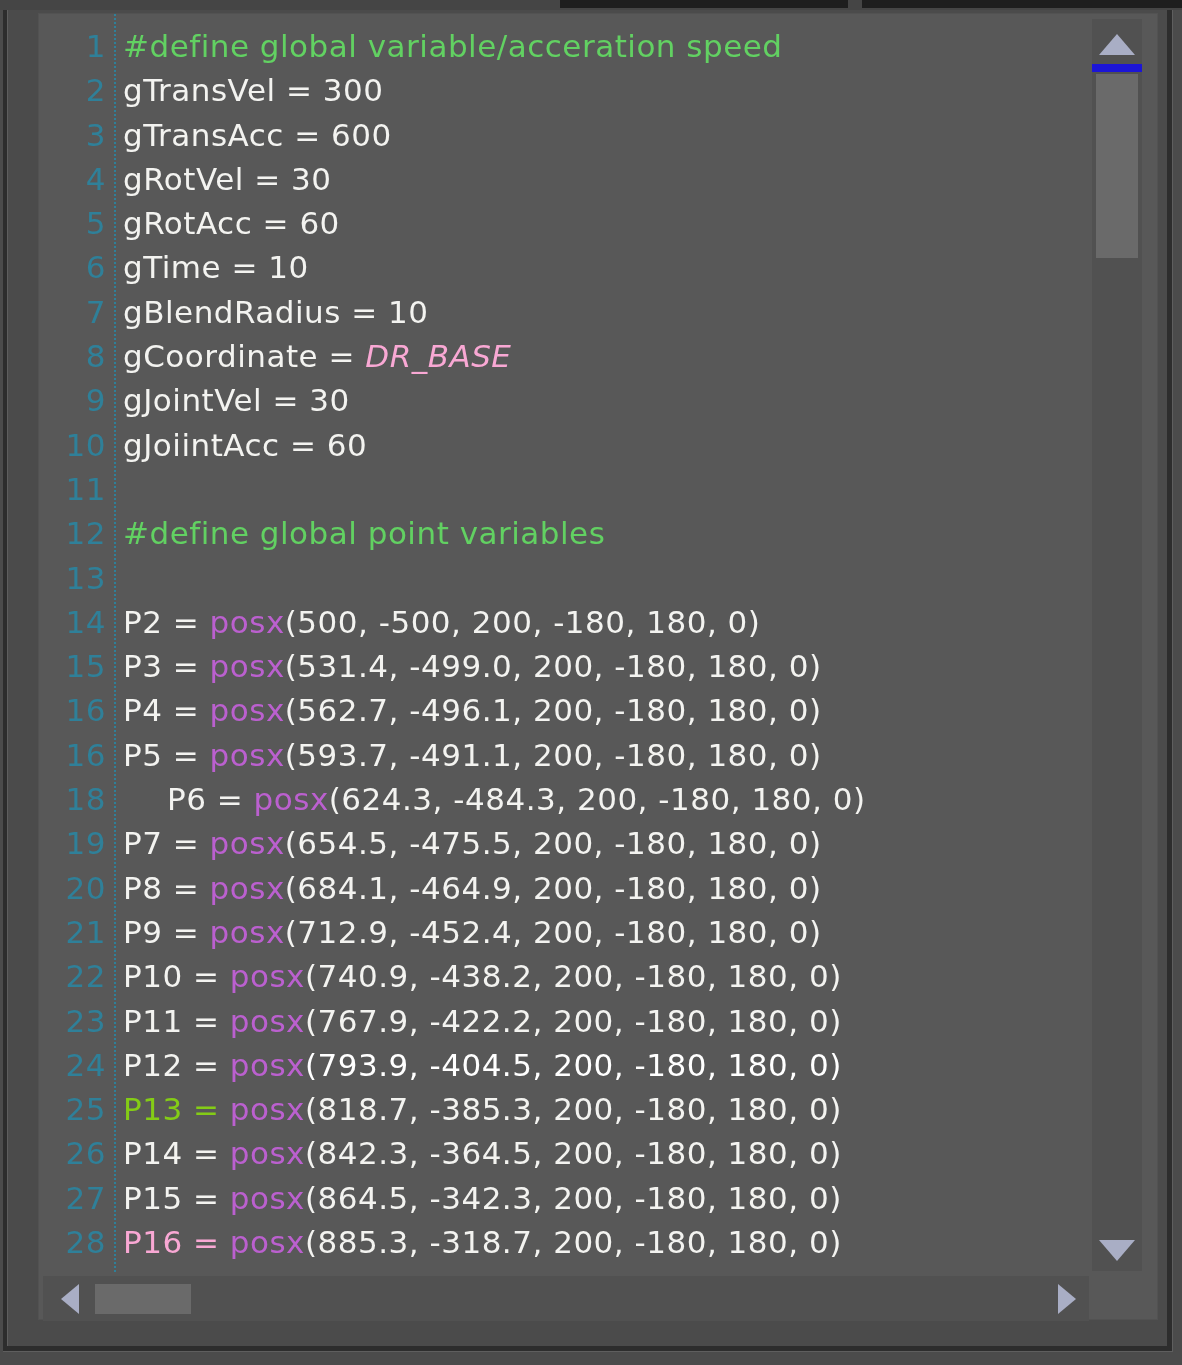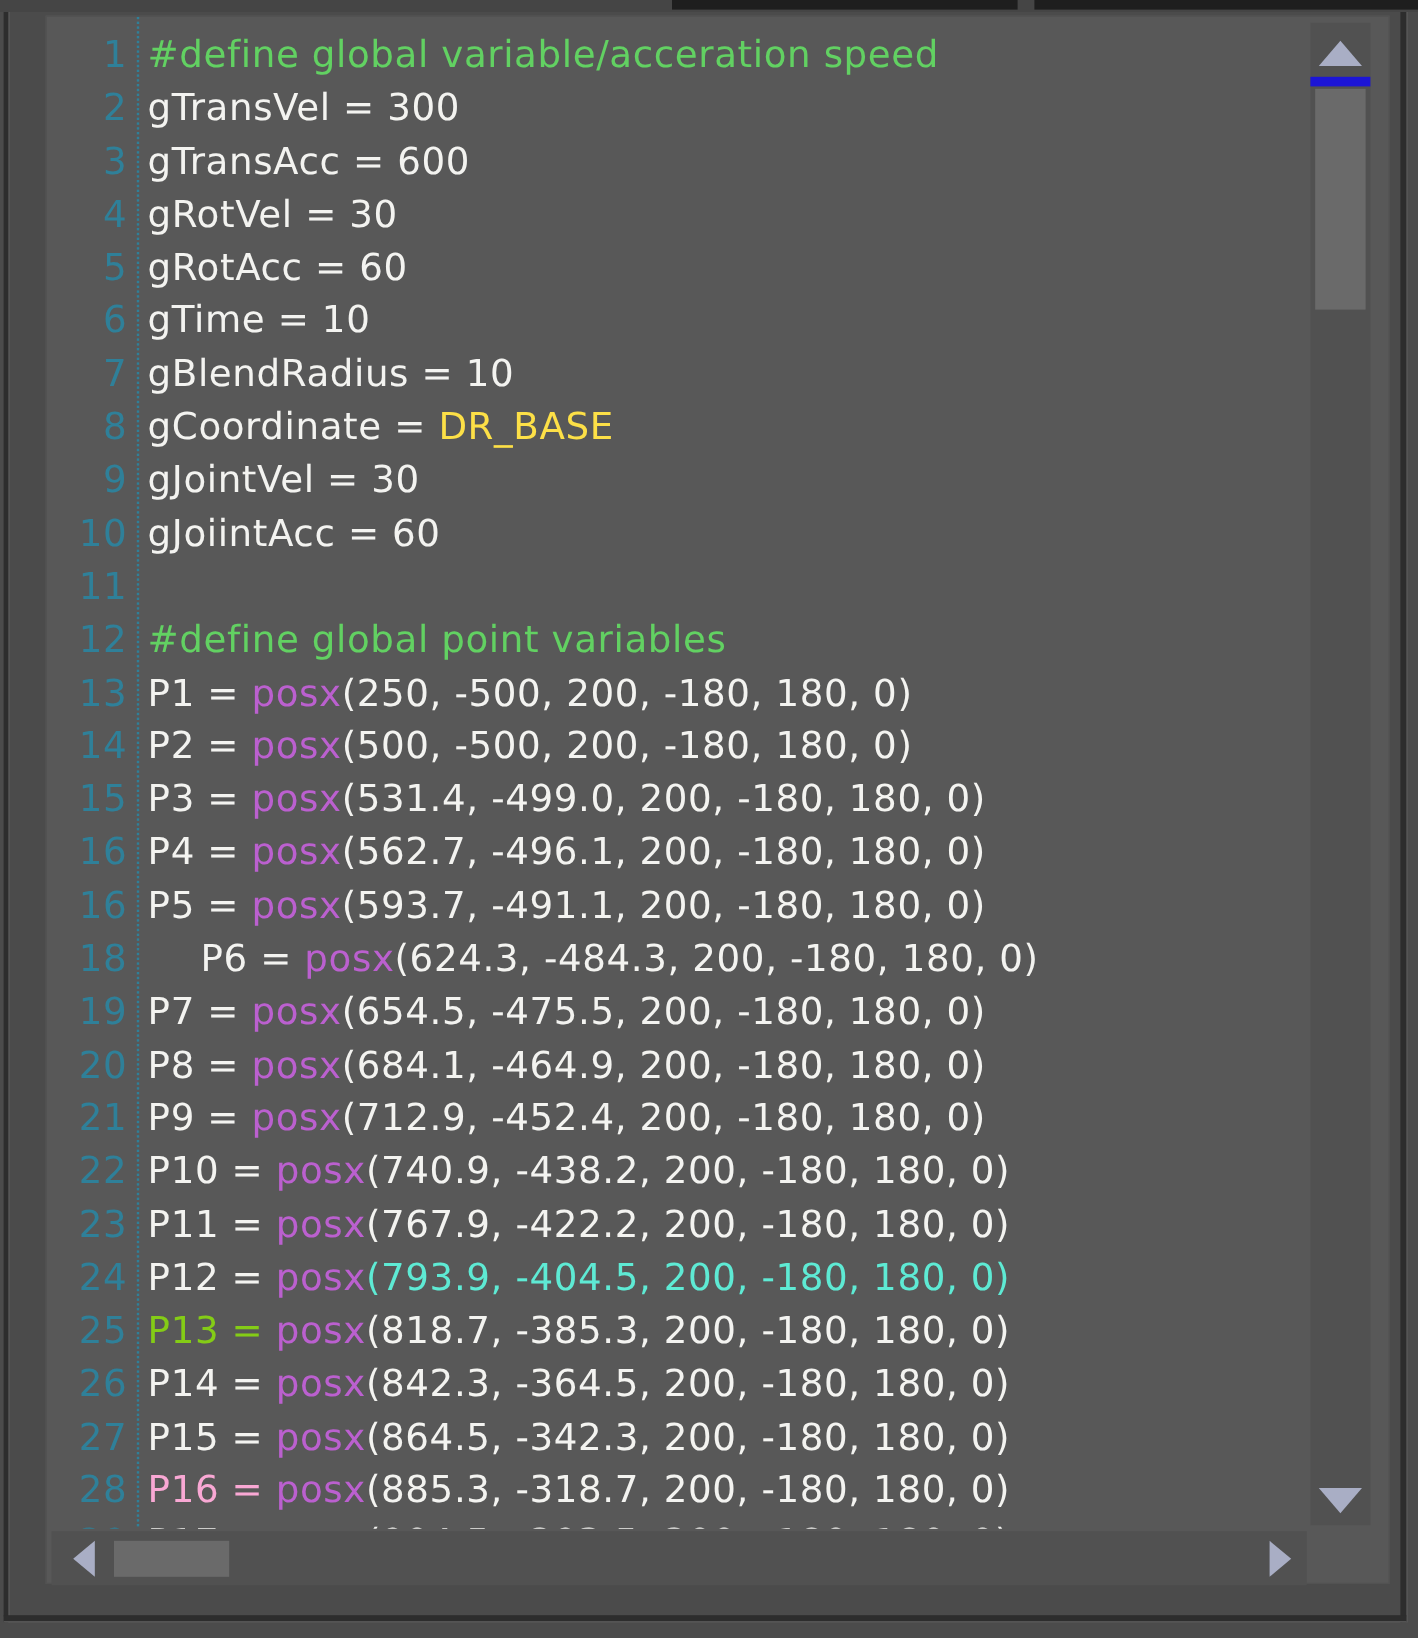--- a/index.html
+++ b/index.html
@@ -80,37 +80,37 @@
   <div class="code-area">
     <div class="gutter-sep"></div>
     <div class="code-lines">
         <div class="line"><span class="ln">1</span><span class="lt"><span style="color: rgb(98, 209, 98);">#define global variable/acceration speed</span></span></div>
         <div class="line"><span class="ln">2</span><span class="lt"><span style="color: rgb(243, 243, 240);">gTransVel = 300</span></span></div>
         <div class="line"><span class="ln">3</span><span class="lt"><span style="color: rgb(243, 243, 240);">gTransAcc = 600</span></span></div>
         <div class="line"><span class="ln">4</span><span class="lt"><span style="color: rgb(243, 243, 240);">gRotVel = 30</span></span></div>
         <div class="line"><span class="ln">5</span><span class="lt"><span style="color: rgb(243, 243, 240);">gRotAcc = 60</span></span></div>
         <div class="line"><span class="ln">6</span><span class="lt"><span style="color: rgb(243, 243, 240);">gTime = 10</span></span></div>
         <div class="line"><span class="ln">7</span><span class="lt"><span style="color: rgb(243, 243, 240);">gBlendRadius = 10</span></span></div>
-        <div class="line"><span class="ln">8</span><span class="lt"><span style="color: rgb(243, 243, 240); text-align: center;">gCoordinate = </span><span style="color: #fde047;">DR_BASE</span></span></div>
+        <div class="line"><span class="ln">8</span><span class="lt"><span style="color: rgb(243, 243, 240); text-align: center;">gCoordinate = </span><span style="color: #f9a8d4; font-style: italic;">DR_BASE</span></span></div>
         <div class="line"><span class="ln">9</span><span class="lt"><span style="color: rgb(243, 243, 240);">gJointVel = 30</span></span></div>
         <div class="line"><span class="ln">10</span><span class="lt"><span style="color: rgb(243, 243, 240);">gJoiintAcc = 60</span></span></div>
         <div class="line"><span class="ln">11</span><span class="lt"></span></div>
         <div class="line"><span class="ln">12</span><span class="lt"><span style="color: rgb(98, 209, 98);">#define global point variables</span></span></div>
-        <div class="line"><span class="ln">13</span><span class="lt"><span style="color: rgb(243, 243, 240);">P1 = </span><span style="color: rgb(187, 96, 207);">posx</span><span style="color: rgb(243, 243, 240);">(250, -500, 200, -180, 180, 0)</span></span></div>
+        <div class="line"><span class="ln">13</span></div>
         <div class="line"><span class="ln">14</span><span class="lt"><span style="color: rgb(243, 243, 240);">P2 = </span><span style="color: rgb(187, 96, 207);">posx</span><span style="color: rgb(243, 243, 240);">(500, -500, 200, -180, 180, 0)</span></span></div>
         <div class="line"><span class="ln">15</span><span class="lt"><span style="color: rgb(243, 243, 240);">P3 = </span><span style="color: rgb(187, 96, 207);">posx</span><span style="color: rgb(243, 243, 240); text-align: right;">(531.4, -499.0, 200, -180, 180, 0)</span></span></div>
         <div class="line"><span class="ln">16</span><span class="lt"><span style="color: rgb(243, 243, 240);">P4 = </span><span style="color: rgb(187, 96, 207);">posx</span><span style="color: rgb(243, 243, 240);">(562.7, -496.1, 200, -180, 180, 0)</span></span></div>
         <div class="line"><span class="ln">16</span><span class="lt"><span style="color: rgb(243, 243, 240);">P5 = </span><span style="color: rgb(187, 96, 207);">posx</span><span style="color: rgb(243, 243, 240);">(593.7, -491.1, 200, -180, 180, 0)</span></span></div>
         <div class="line"><span class="ln">18</span><span class="lt"><span style="color: rgb(243, 243, 240); margin-left: 44px;">P6 = </span><span style="color: rgb(187, 96, 207);">posx</span><span style="color: rgb(243, 243, 240);">(624.3, -484.3, 200, -180, 180, 0)</span></span></div>
         <div class="line"><span class="ln">19</span><span class="lt"><span style="color: rgb(243, 243, 240);">P7 = </span><span style="color: rgb(187, 96, 207);">posx</span><span style="color: rgb(243, 243, 240);">(654.5, -475.5, 200, -180, 180, 0)</span></span></div>
         <div class="line"><span class="ln">20</span><span class="lt"><span style="color: rgb(243, 243, 240);">P8 = </span><span style="color: rgb(187, 96, 207);">posx</span><span style="color: rgb(243, 243, 240);">(684.1, -464.9, 200, -180, 180, 0)</span></span></div>
         <div class="line"><span class="ln">21</span><span class="lt"><span style="color: rgb(243, 243, 240);">P9 = </span><span style="color: rgb(187, 96, 207);">posx</span><span style="color: rgb(243, 243, 240);">(712.9, -452.4, 200, -180, 180, 0)</span></span></div>
         <div class="line"><span class="ln">22</span><span class="lt"><span style="color: rgb(243, 243, 240);">P10 = </span><span style="color: rgb(187, 96, 207);">posx</span><span style="color: rgb(243, 243, 240);">(740.9, -438.2, 200, -180, 180, 0)</span></span></div>
         <div class="line"><span class="ln">23</span><span class="lt"><span style="color: rgb(243, 243, 240);">P11 = </span><span style="color: rgb(187, 96, 207);">posx</span><span style="color: rgb(243, 243, 240);">(767.9, -422.2, 200, -180, 180, 0)</span></span></div>
-        <div class="line"><span class="ln">24</span><span class="lt"><span style="color: rgb(243, 243, 240);">P12 = </span><span style="color: rgb(187, 96, 207);">posx</span><span style="color: #5eead4;">(793.9, -404.5, 200, -180, 180, 0)</span></span></div>
+        <div class="line"><span class="ln">24</span><span class="lt"><span style="color: rgb(243, 243, 240);">P12 = </span><span style="color: rgb(187, 96, 207);">posx</span><span style="color: #ffffff;">(793.9, -404.5, 200, -180, 180, 0)</span></span></div>
         <div class="line"><span class="ln">25</span><span class="lt"><span style="color: #84cc16;">P13 = </span><span style="color: rgb(187, 96, 207);">posx</span><span style="color: rgb(243, 243, 240);">(818.7, -385.3, 200, -180, 180, 0)</span></span></div>
         <div class="line"><span class="ln">26</span><span class="lt"><span style="color: rgb(243, 243, 240);">P14 = </span><span style="color: rgb(187, 96, 207);">posx</span><span style="color: rgb(243, 243, 240);">(842.3, -364.5, 200, -180, 180, 0)</span></span></div>
         <div class="line"><span class="ln">27</span><span class="lt"><span style="color: rgb(243, 243, 240);">P15 = </span><span style="color: rgb(187, 96, 207);">posx</span><span style="color: rgb(243, 243, 240);">(864.5, -342.3, 200, -180, 180, 0)</span></span></div>
         <div class="line"><span class="ln">28</span><span class="lt"><span style="color: #f9a8d4;">P16 = </span><span style="color: rgb(187, 96, 207);">posx</span><span style="color: rgb(243, 243, 240);">(885.3, -318.7, 200, -180, 180, 0)</span></span></div>
         <div class="line"><span class="ln">29</span><span class="lt"><span style="color: rgb(243, 243, 240);">P17 = </span><span style="color: rgb(187, 96, 207);">posx</span><span style="color: rgb(243, 243, 240);">(904.5, -293.5, 200, -180, 180, 0)</span></span></div>
       </div>
   </div>
 
   <div class="vscroll">
     <div class="arrow arr-up"></div>

